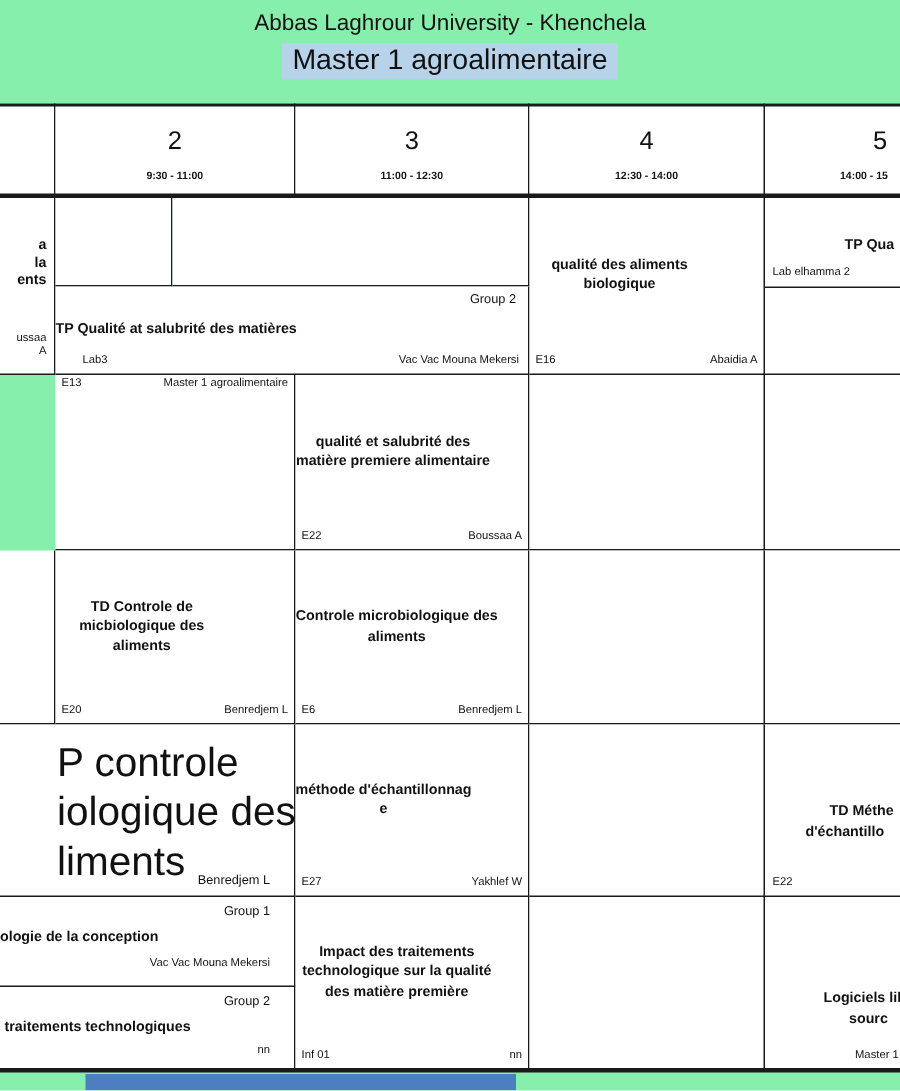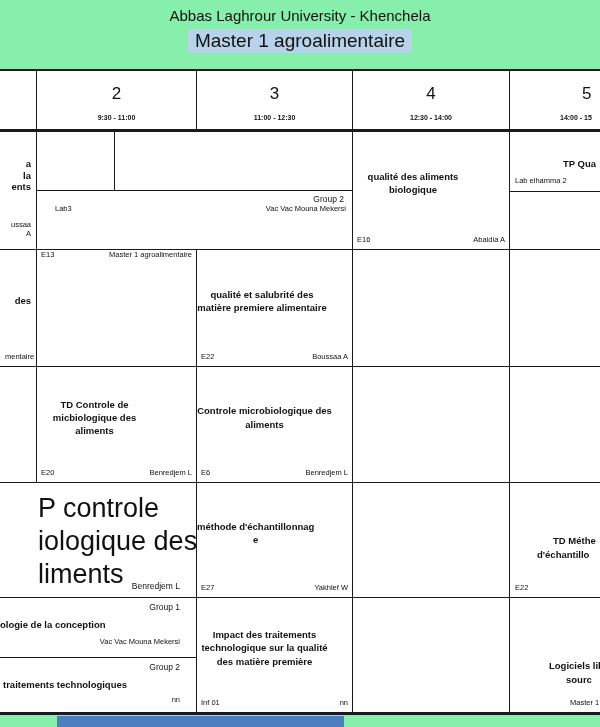--- a/index.html
+++ b/index.html
@@ -94,46 +94,43 @@
       <span>a</span>
       <span>la</span>
       <span>ents</span>
     </div>
     <div class="foot-right">ussaa A</div>
   </div>
   <div class="cell" style="left:37px;top:131px;width:78px;height:60px;"></div>
   <div class="cell" style="left:115px;top:131px;width:238px;height:60px;"></div>
   <div class="cell" style="left:37px;top:191px;width:316px;height:59px;">
     <div class="grp">Group 2</div>
+    <div class="ttl">
+        <span>TP Qualité at salubrité des matières</span>
+      </div>
     <div class="foot" style="padding:0 6px 5px 18px;">
       <span>Lab3</span>
       <span>Vac Vac Mouna Mekersi</span>
     </div>
   </div>
   <div class="cell" style="left:353px;top:131px;width:157px;height:119px;">
     <div class="ttl">
         <span class="mw120">qualité des aliments biologique</span>
       </div>
     <div class="foot">
       <span>E16</span>
       <span>Abaidia A</span>
     </div>
   </div>
   <div class="rel" style="left:510px;top:131px;width:92px;height:61px;">
     <span class="abs b" style="left:53px;top:27px;">TP Qua</span>
     <span class="abs s" style="left:5px;top:45px;">Lab elhamma 2</span>
   </div>
   <div class="cell" style="left:510px;top:192px;width:92px;height:58px;"></div>
 
-  <div class="cell" style="left:0;top:250px;width:37px;height:117px;">
-    <div class="ttl-right">
-      <span>des</span>
-    </div>
-    <div class="foot-right2">mentaire</div>
-  </div>
   <div class="cell" style="left:37px;top:250px;width:160px;height:117px;">
     <div class="foot">
       <span>E13</span>
       <span>Master 1 agroalimentaire</span>
     </div>
   </div>
   <div class="cell" style="left:197px;top:250px;width:156px;height:117px;">
     <div class="ttl">
         <span class="mw130">qualité et salubrité des matière premiere alimentaire</span>
       </div>

